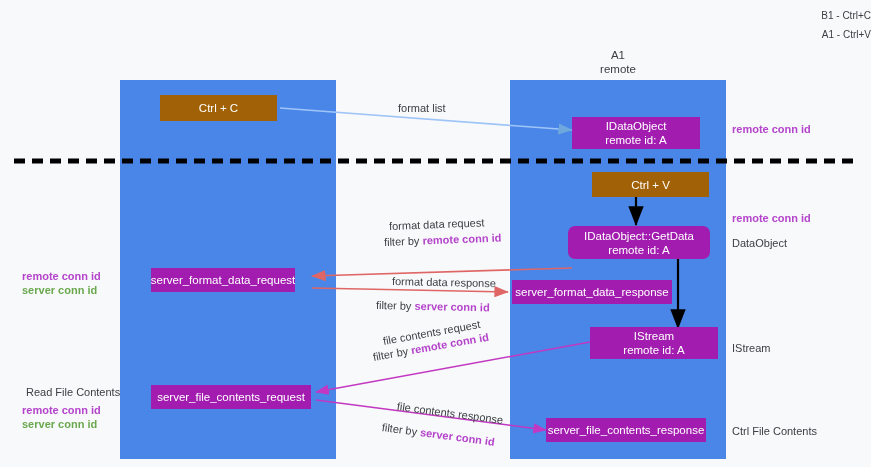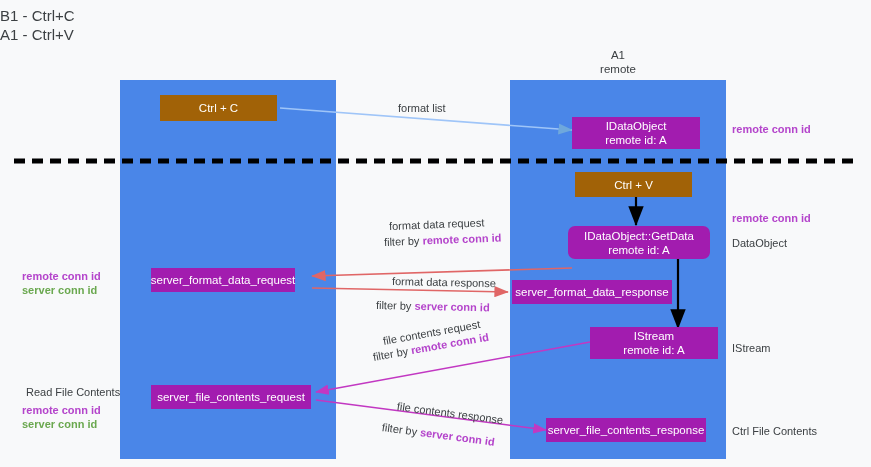--- a/index.html
+++ b/index.html
@@ -9,21 +9,21 @@
     background:#f8f9fa;
     font-family:"Liberation Sans","DejaVu Sans",sans-serif;
     color:#3c4043;
     overflow:hidden;
   }
   #stage{position:relative;width:871px;height:467px;}
 
   
   .title{
     position:absolute;left:0;right:0;top:6px;
-    text-align:left;font-size:15px;line-height:19px;color:#3c4043;
+    text-align:right;font-size:10px;line-height:19px;color:#3c4043;
     white-space:pre-line;
   }
   .colhead{
     position:absolute;text-align:center;font-size:11.5px;line-height:14px;
     color:#3c4043;white-space:pre-line;
   }
 
   
   .lane{position:absolute;background:#4a86e8;}
 
@@ -93,21 +93,21 @@
     <line x1="590" y1="342" x2="316" y2="392" stroke="#c238c2" stroke-width="1.5" marker-end="url(#ah-mag)"></line>
 
     <line x1="316" y1="400" x2="546" y2="430" stroke="#c238c2" stroke-width="1.5" marker-end="url(#ah-mag)"></line>
   </svg>
 
   <div class="node green" style="left:160px;top:95px;width:117px;height:26px;">Ctrl + C</div>
 
   <div class="node orange" style="left:572px;top:117px;width:128px;height:32px;">IDataObject
 remote id: A</div>
 
-  <div class="node green" style="left:575px;top:172px;width:117px;height:25px;">Ctrl + V</div>
+  <div class="node green" style="left:592px;top:172px;width:117px;height:25px;">Ctrl + V</div>
 
   <div class="node orange" style="left:568px;top:226px;width:142px;height:33px;border-radius:7px;">IDataObject::GetData
 remote id: A</div>
 
   <div class="node orange" style="left:151px;top:268px;width:144px;height:24px;">server_format_data_request</div>
 
   <div class="node orange" style="left:512px;top:280px;width:160px;height:24px;">server_format_data_response</div>
 
   <div class="node orange" style="left:590px;top:327px;width:128px;height:32px;">IStream
 remote id: A</div>

